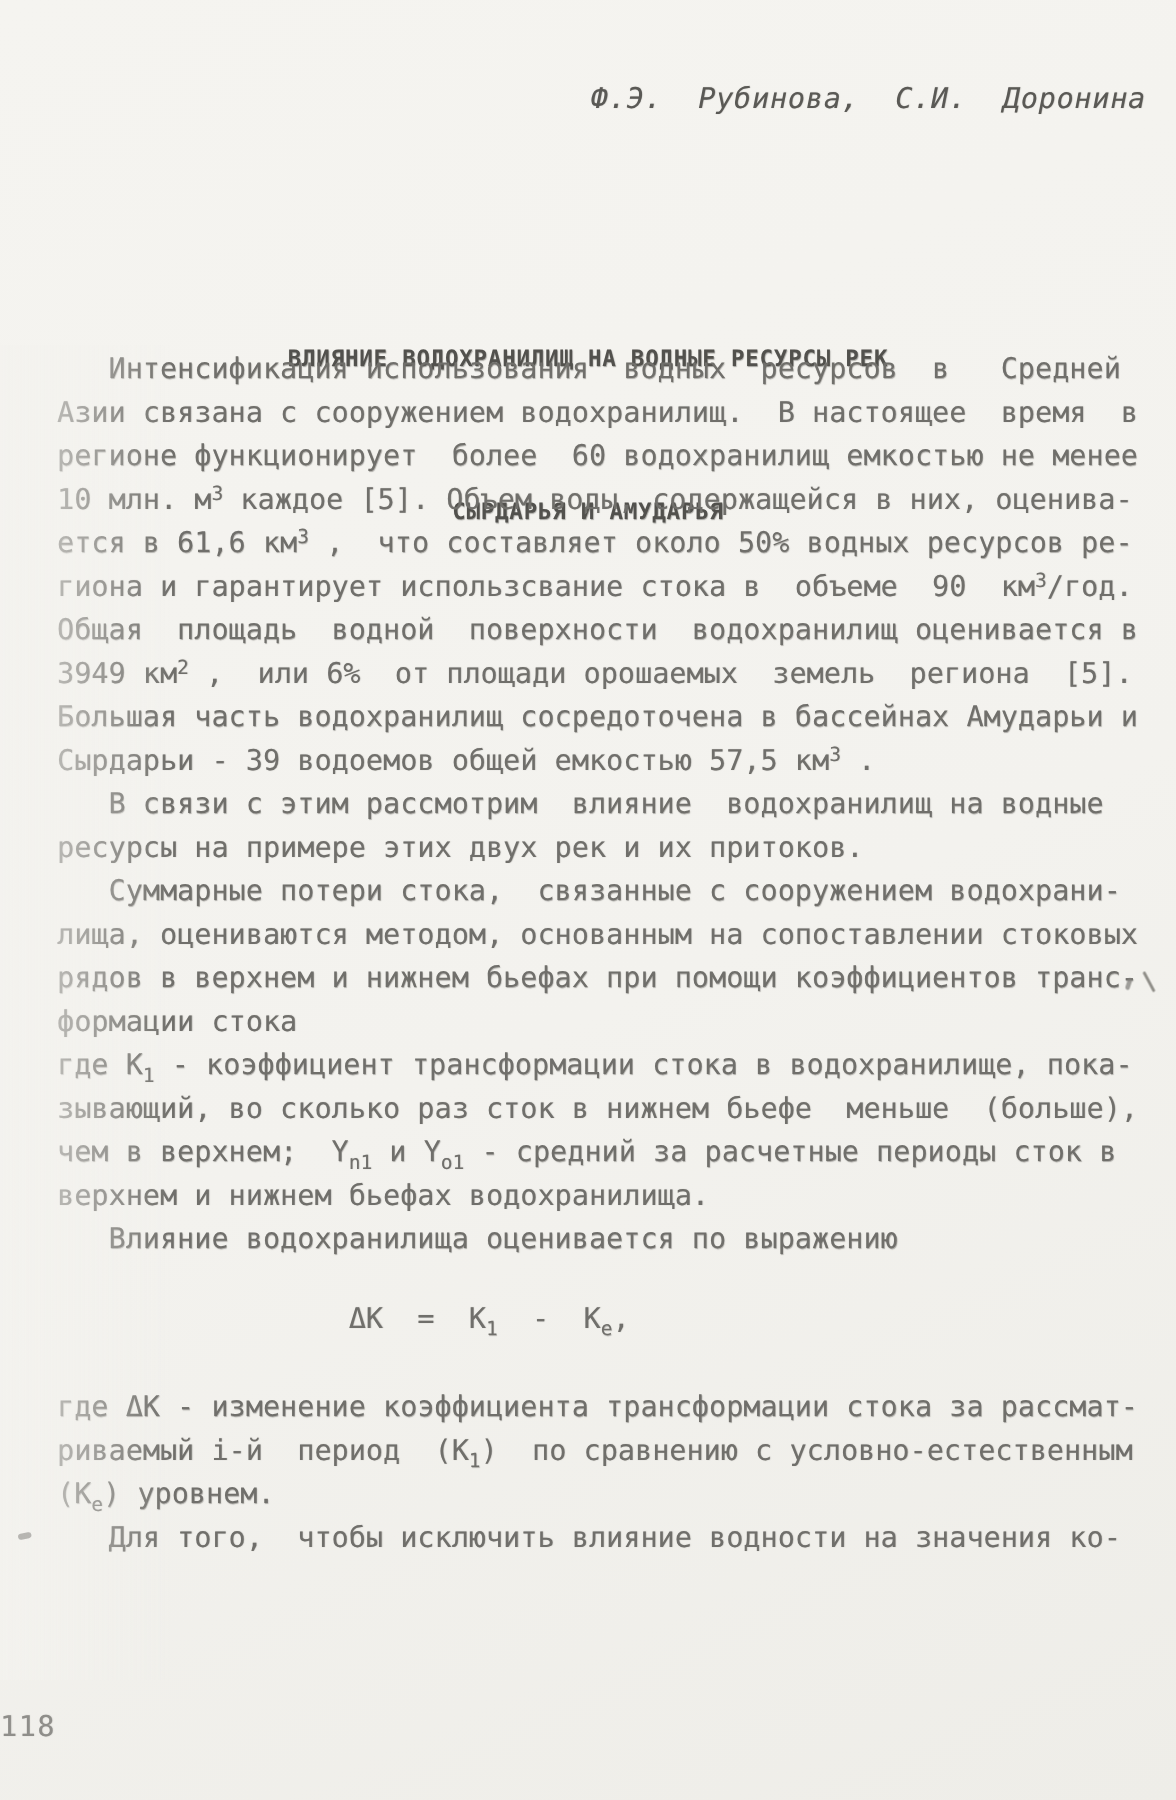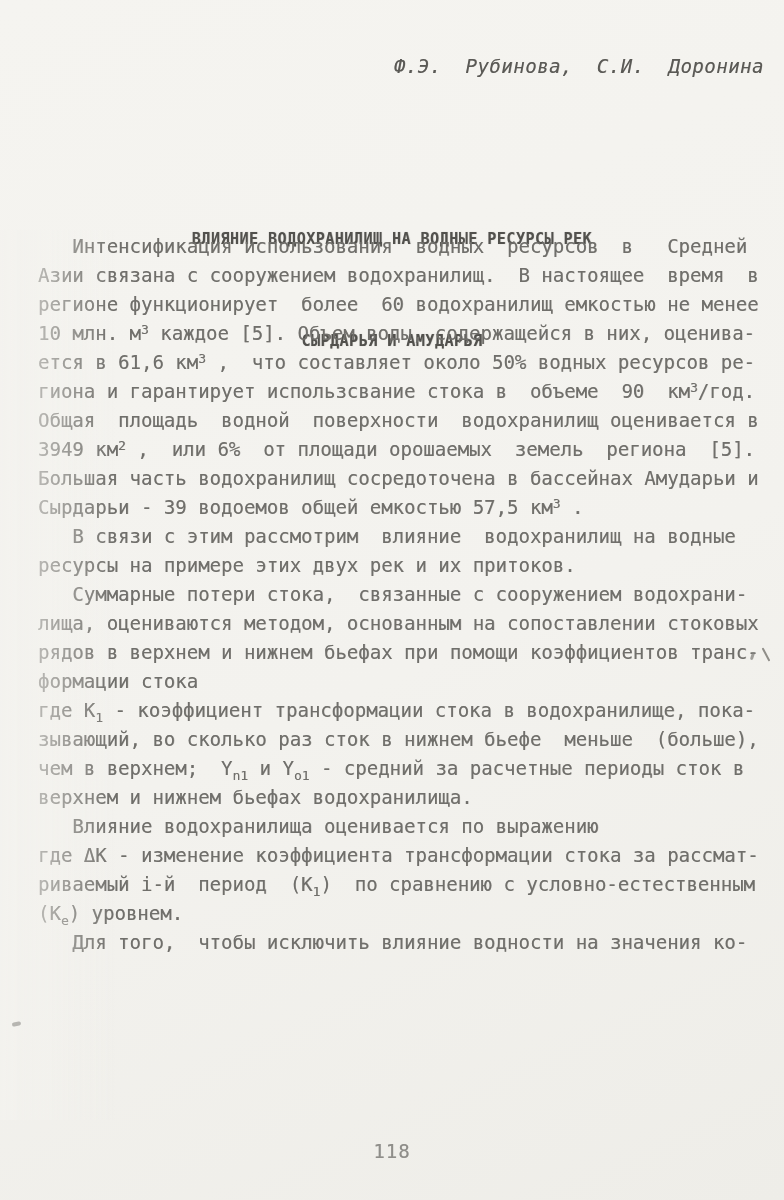--- a/index.html
+++ b/index.html
@@ -74,21 +74,21 @@
     width: 115px;
     height: 890px;
     background: linear-gradient(to right, rgba(243,242,238,0.85) 0%, rgba(243,242,238,0.45) 45%, rgba(243,242,238,0) 100%);
     pointer-events: none;
   }
   .page-number {
     position: absolute;
     top: 1140px;
     left: 0;
     right: 0;
-    text-align: center;
+    text-align: left;
     font-size: 19px;
     letter-spacing: 1px;
     color: var(--ink_faint);
     text-shadow: 0.3px 0.3px 0.6px rgba(130,129,125,0.5);
   }
   
   .artifact { position: absolute; pointer-events: none; }
   .artifact.a-comma {
     top: 652px; left: 751px;
     width: 3px; height: 8px;
@@ -141,20 +141,21 @@
         <div class="line">ресурсы на примере этих двух рек и их притоков.</div>
         <div class="line">   Суммарные потери стока,  связанные с сооружением водохрани-</div>
         <div class="line">лища, оцениваются методом, основанным на сопоставлении стоковых</div>
         <div class="line">рядов в верхнем и нижнем бьефах при помощи коэффициентов транс-</div>
         <div class="line">формации стока</div>
         <div class="line">где К<sub>1</sub> - коэффициент трансформации стока в водохранилище, пока-</div>
         <div class="line">зывающий, во сколько раз сток в нижнем бьефе  меньше  (больше),</div>
         <div class="line">чем в верхнем;  Y<sub>n1</sub> и Y<sub>o1</sub> - средний за расчетные периоды сток в</div>
         <div class="line">верхнем и нижнем бьефах водохранилища.</div>
         <div class="line">   Влияние водохранилища оценивается по выражению</div>
+        <div class="line formula">                 ΔК  =  К<sub>1</sub>  -  К<sub>e</sub>,</div>
         <div class="line">где ΔК - изменение коэффициента трансформации стока за рассмат-</div>
         <div class="line">риваемый i-й  период  (К<sub>1</sub>)  по сравнению с условно-естественным</div>
         <div class="line">(К<sub>e</sub>) уровнем.</div>
         <div class="line">   Для того,  чтобы исключить влияние водности на значения ко-</div>
       </div>
 
     <div class="page-number">118</div>
   </div>
 
   <div class="fade-left"></div>

